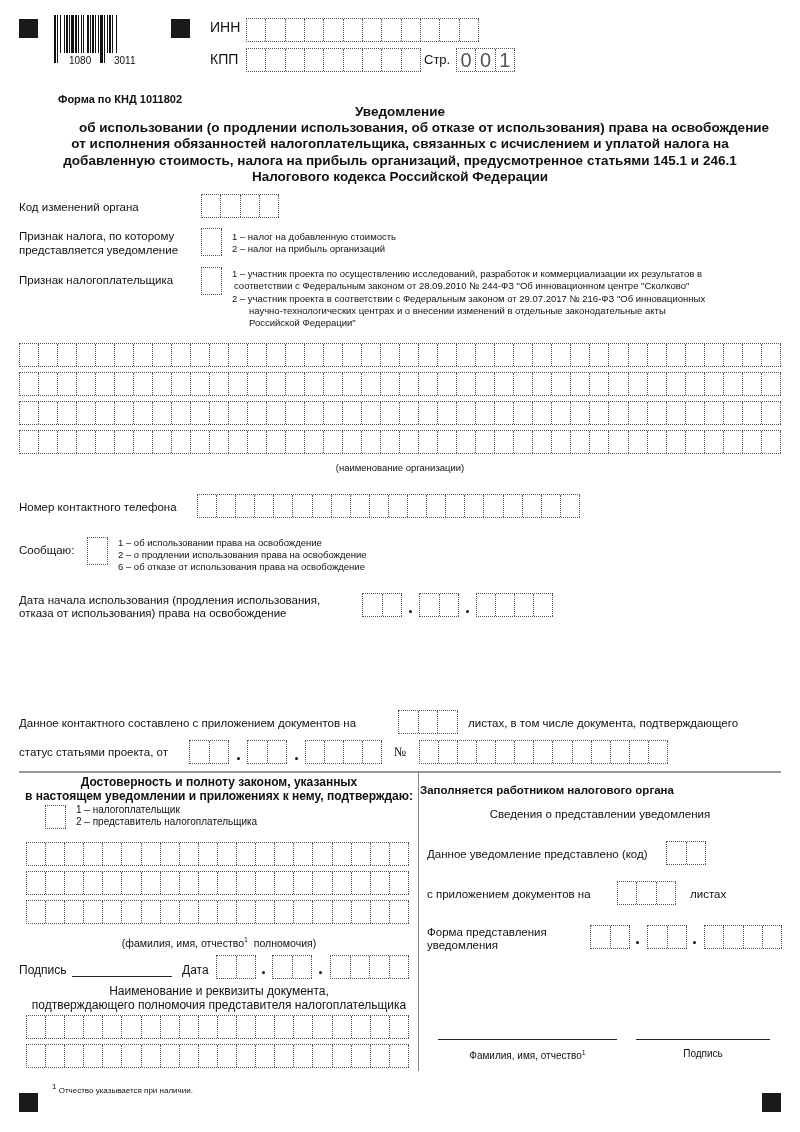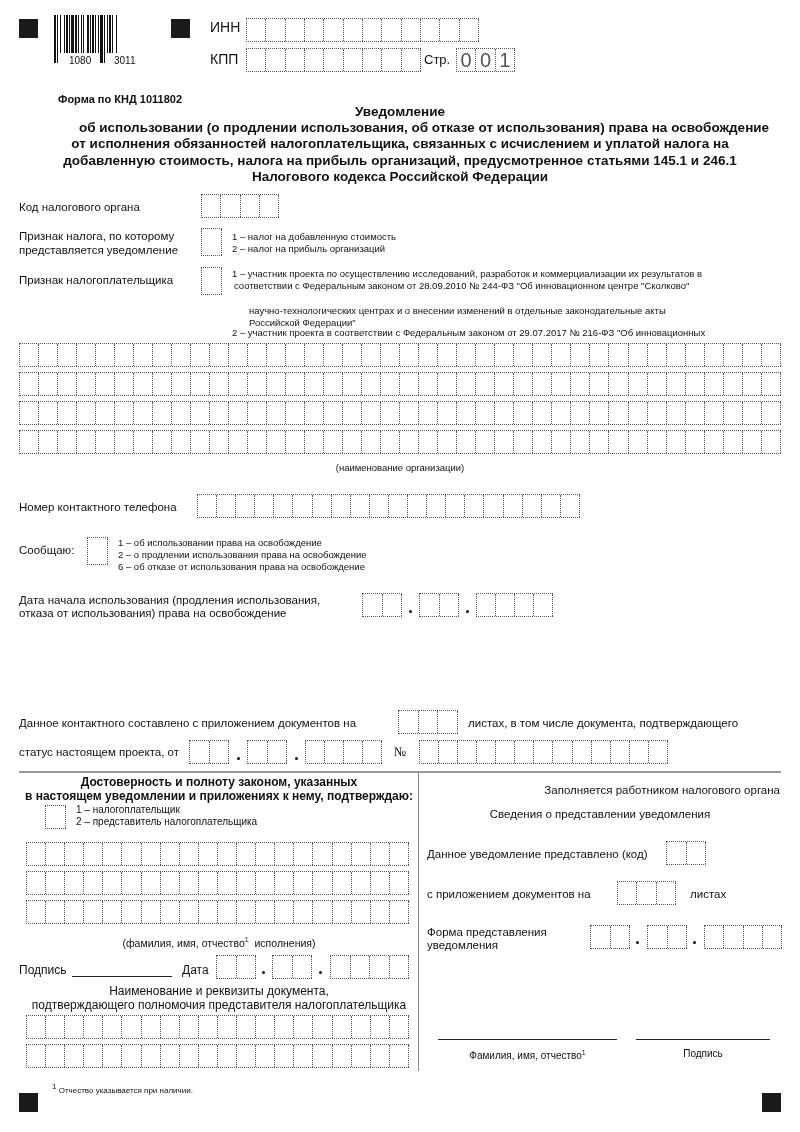--- a/index.html
+++ b/index.html
@@ -93,21 +93,21 @@
   </div>
 
 <div class="lbl" style="left:58px;top:92px;font-weight:bold;font-size:11px;">Форма по КНД 1011802</div>
 
 <div class="title" style="top:104px;left:0px;">Уведомление</div>
 <div class="title" style="top:120px;margin-left:24px;">об использовании (о продлении использования, об отказе от использования) права на освобождение</div>
 <div class="title" style="top:136px;">от исполнения обязанностей налогоплательщика, связанных с исчислением и уплатой налога на</div>
 <div class="title" style="top:153px;">добавленную стоимость, налога на прибыль организаций, предусмотренное статьями 145.1 и 246.1</div>
 <div class="title" style="top:169px;">Налогового кодекса Российской Федерации</div>
 
-<div class="lbl" style="left:19px;top:200px;">Код налогового органа</div>
+<div class="lbl" style="left:19px;top:200px;">Код изменений органа</div>
 <div class="comb" style="left:201px;top:194px;width:78px;height:24px;">
     <div class="cell" style="width: 25%;"></div>
     <div class="cell" style="width: 25%;"></div>
     <div class="cell" style="width: 25%;"></div>
     <div class="cell" style="width: 25%;"></div>
   </div>
 
 <div class="lbl" style="left:19px;top:229px;">Признак налога, по которому</div>
 <div class="lbl" style="left:19px;top:243px;">представляется уведомление</div>
 <div class="comb" style="left:201px;top:228px;width:21px;height:28px;">
@@ -115,21 +115,21 @@
   </div>
 <div class="small" style="left:232px;top:231px;">1 – налог на добавленную стоимость</div>
 <div class="small" style="left:232px;top:243px;">2 – налог на прибыль организаций</div>
 
 <div class="lbl" style="left:19px;top:273px;">Признак налогоплательщика</div>
 <div class="comb" style="left:201px;top:267px;width:21px;height:28px;">
     <div class="cell" style="width: 100%;"></div>
   </div>
 <div class="small" style="left:232px;top:268px;">1 – участник проекта по осуществлению исследований, разработок и коммерциализации их результатов в</div>
 <div class="small" style="left:234px;top:280px;">соответствии с Федеральным законом от 28.09.2010 № 244-ФЗ "Об инновационном центре "Сколково"</div>
-<div class="small" style="left:232px;top:293px;margin-top:34px;">2 – участник проекта в соответствии с Федеральным законом от 29.07.2017 № 216-ФЗ "Об инновационных</div>
+<div class="small" style="left:232px;top:293px;">2 – участник проекта в соответствии с Федеральным законом от 29.07.2017 № 216-ФЗ "Об инновационных</div>
 <div class="small" style="left:249px;top:305px;">научно-технологических центрах и о внесении изменений в отдельные законодательные акты</div>
 <div class="small" style="left:249px;top:317px;">Российской Федерации"</div>
 
 <div class="comb" style="left:19px;top:343px;width:762px;height:24px;">
     <div class="cell" style="width: 2.5%;"></div>
     <div class="cell" style="width: 2.5%;"></div>
     <div class="cell" style="width: 2.5%;"></div>
     <div class="cell" style="width: 2.5%;"></div>
     <div class="cell" style="width: 2.5%;"></div>
     <div class="cell" style="width: 2.5%;"></div>
@@ -348,21 +348,21 @@
   </div>
 
 <div class="lbl" style="left:19px;top:716px;">Данное контактного составлено с приложением документов на</div>
 <div class="comb" style="left:398px;top:710px;width:60px;height:24px;">
     <div class="cell" style="width: 33.3333%;"></div>
     <div class="cell" style="width: 33.3333%;"></div>
     <div class="cell" style="width: 33.3333%;"></div>
   </div>
 <div class="lbl" style="left:468px;top:716px;">листах, в том числе документа, подтверждающего</div>
 
-<div class="lbl" style="left:19px;top:745px;">статус настоящем проекта, от</div>
+<div class="lbl" style="left:19px;top:745px;">статус статьями проекта, от</div>
 <div class="comb" style="left:189px;top:740px;width:40px;height:24px;">
     <div class="cell" style="width: 50%;"></div>
     <div class="cell" style="width: 50%;"></div>
   </div>
 <div class="dot" style="left:237px;top:757px;"></div>
 <div class="comb" style="left:247px;top:740px;width:40px;height:24px;">
     <div class="cell" style="width: 50%;"></div>
     <div class="cell" style="width: 50%;"></div>
   </div>
 <div class="dot" style="left:295px;top:757px;"></div>
@@ -460,21 +460,21 @@
     <div class="cell" style="width: 5%;"></div>
     <div class="cell" style="width: 5%;"></div>
     <div class="cell" style="width: 5%;"></div>
     <div class="cell" style="width: 5%;"></div>
     <div class="cell" style="width: 5%;"></div>
     <div class="cell" style="width: 5%;"></div>
     <div class="cell" style="width: 5%;"></div>
     <div class="cell" style="width: 5%;"></div>
   </div>
 <div class="small" style="left:19px;width:400px;text-align:center;top:934px;font-size:10.5px;">
-  <span>(фамилия, имя, отчество</span><sup style="font-size:7px;">1</sup>&nbsp;&nbsp;<span>исполнения)</span>
+  <span>(фамилия, имя, отчество</span><sup style="font-size:7px;">1</sup>&nbsp;&nbsp;<span>полномочия)</span>
 </div>
 
 <div class="lbl" style="left:19px;top:963px;font-size:12px;">Подпись</div>
 <div class="uline" style="left:72px;top:976px;width:100px;"></div>
 <div class="lbl" style="left:182px;top:963px;font-size:12px;">Дата</div>
 <div class="comb" style="left:216px;top:955px;width:40px;height:24px;">
     <div class="cell" style="width: 50%;"></div>
     <div class="cell" style="width: 50%;"></div>
   </div>
 <div class="dot" style="left:262px;top:971px;"></div>
@@ -530,21 +530,21 @@
     <div class="cell" style="width: 5%;"></div>
     <div class="cell" style="width: 5%;"></div>
     <div class="cell" style="width: 5%;"></div>
     <div class="cell" style="width: 5%;"></div>
     <div class="cell" style="width: 5%;"></div>
     <div class="cell" style="width: 5%;"></div>
     <div class="cell" style="width: 5%;"></div>
     <div class="cell" style="width: 5%;"></div>
   </div>
 
-<div class="lbl" style="left:420px;width:360px;text-align:right;top:783px;font-weight:normal;font-size:11.5px;">Заполняется работником налогового органа</div>
+<div class="lbl" style="left:420px;width:360px;text-align:left;top:783px;font-weight:bold;font-size:11.5px;">Заполняется работником налогового органа</div>
 <div class="lbl" style="left:420px;width:360px;text-align:center;top:807px;font-size:11.5px;">Сведения о представлении уведомления</div>
 <div class="lbl" style="left:427px;top:847px;font-size:11.5px;">Данное уведомление представлено (код)</div>
 <div class="comb" style="left:666px;top:841px;width:40px;height:24px;">
     <div class="cell" style="width: 50%;"></div>
     <div class="cell" style="width: 50%;"></div>
   </div>
 <div class="lbl" style="left:427px;top:887px;font-size:11.5px;">с приложением документов на</div>
 <div class="comb" style="left:617px;top:881px;width:59px;height:24px;">
     <div class="cell" style="width: 33.3333%;"></div>
     <div class="cell" style="width: 33.3333%;"></div>

